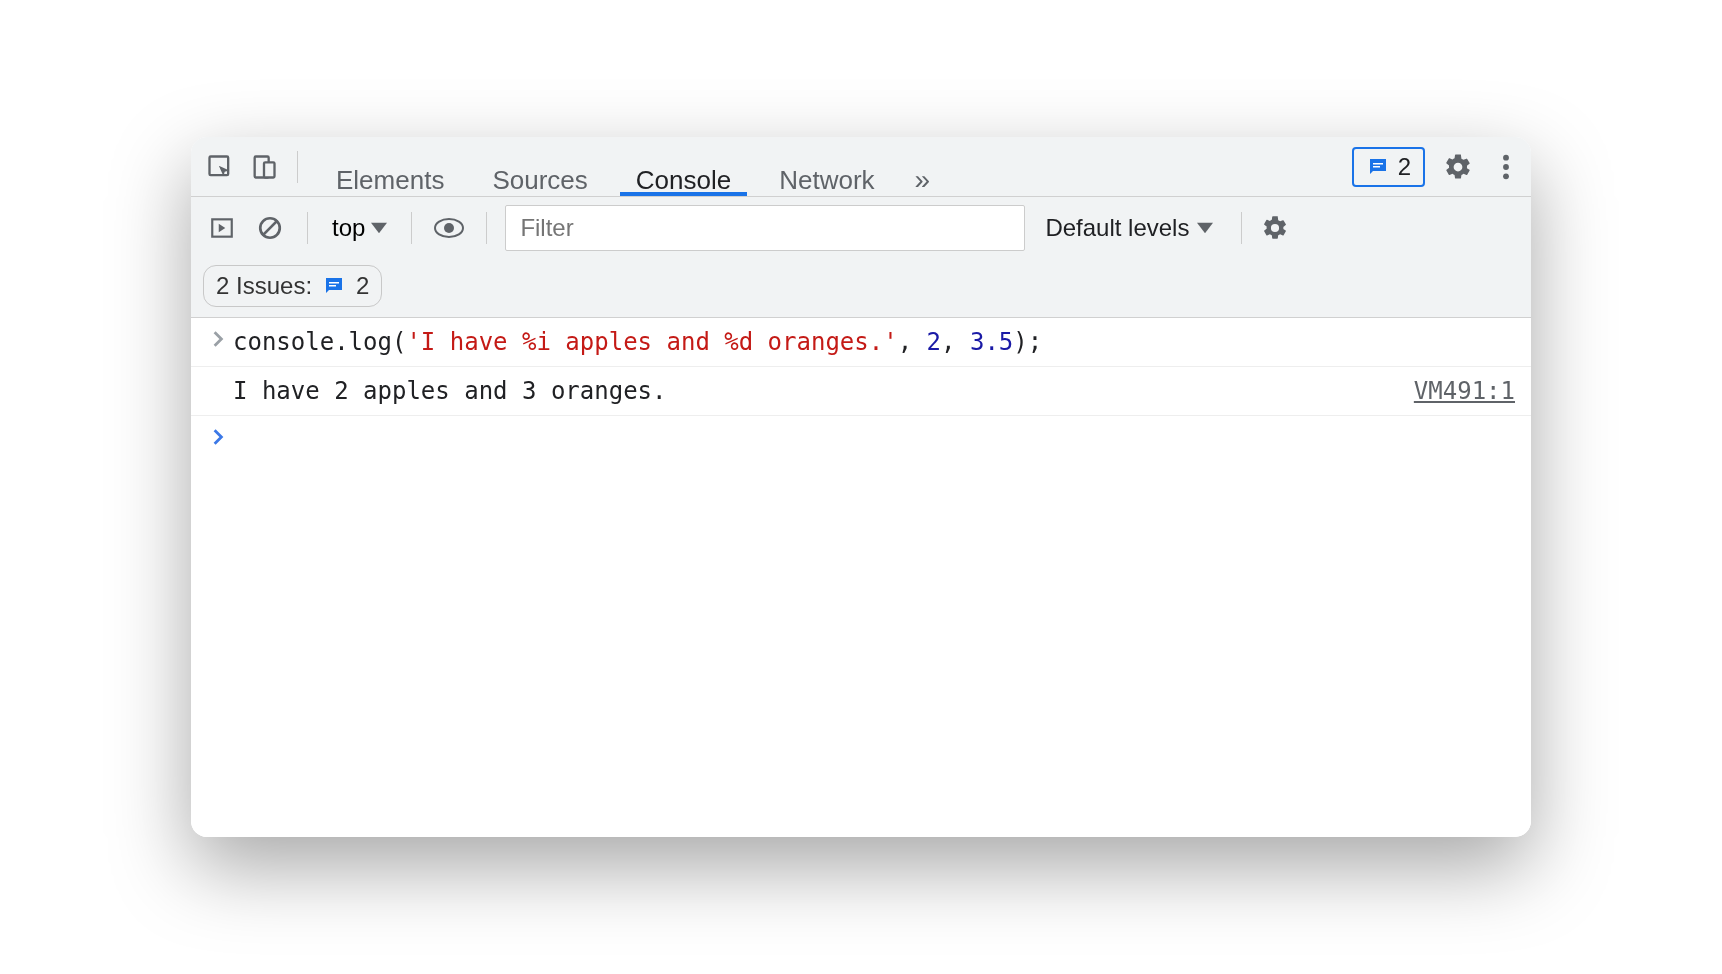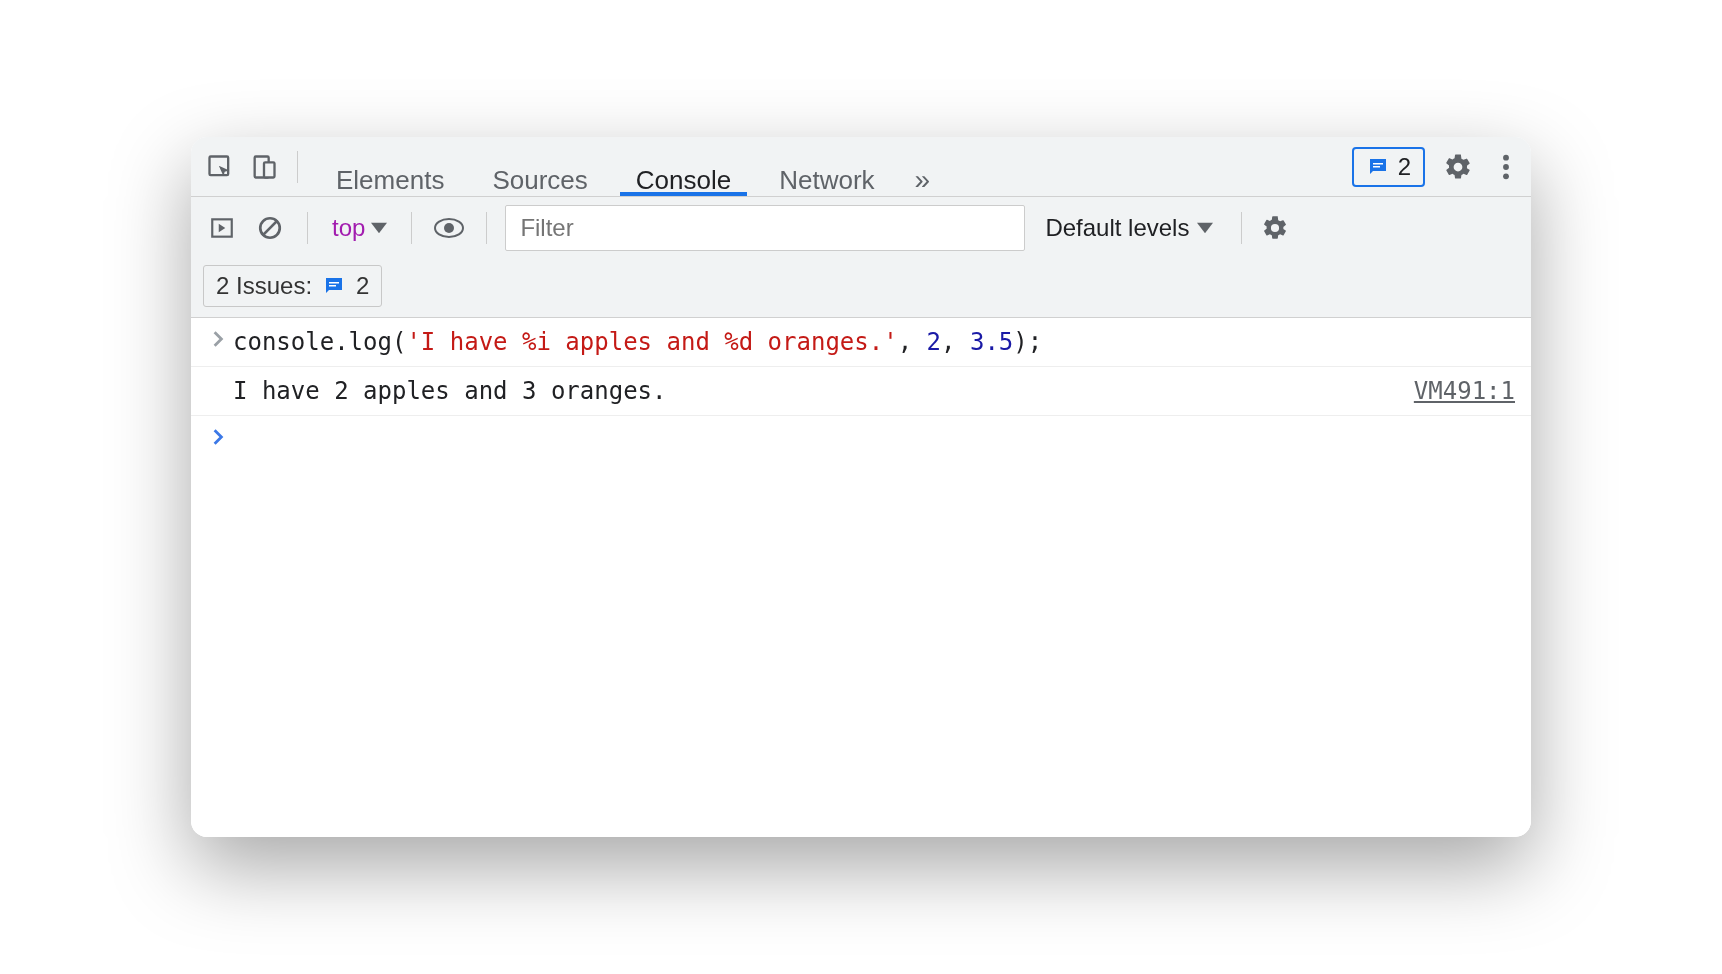--- a/index.html
+++ b/index.html
@@ -120,21 +120,21 @@
   padding: 8px 12px 0 12px;
   flex-wrap: wrap;
   gap: 10px;
   row-gap: 8px;
 }
 .console-toolbar-row1 {
   display: flex; align-items: center; gap: 10px; width: 100%;
 }
 .ctx-select {
   display: flex; align-items: center; gap: 6px;
-  font-size: 24px; color: #a21caf;
+  font-size: 24px; color: #000000;
   cursor: pointer; padding: 4px 6px;
 }
 .filter-input {
   flex: 1;
   max-width: 520px;
   height: 46px;
   border: 1px solid #ccc;
   background: #fff;
   font-size: 24px;
   padding: 0 14px;
@@ -147,21 +147,21 @@
   cursor: pointer; padding: 0 10px;
 }
 .issues-row {
   display: flex; align-items: center;
   padding: 6px 0 10px 0;
   width: 100%;
 }
 .issues-box {
   display: flex; align-items: center; gap: 10px;
   border: 1px solid #c8c8c8;
-  border-radius: 3px;
+  border-radius: 13px;
   padding: 6px 12px;
   font-size: 24px;
   color: #333;
   cursor: pointer;
   background: #f1f3f4;
 }
 .console-body {
   flex: 1;
   background: #fff;
   font-family: Menlo, Monaco, Consolas, monospace;

